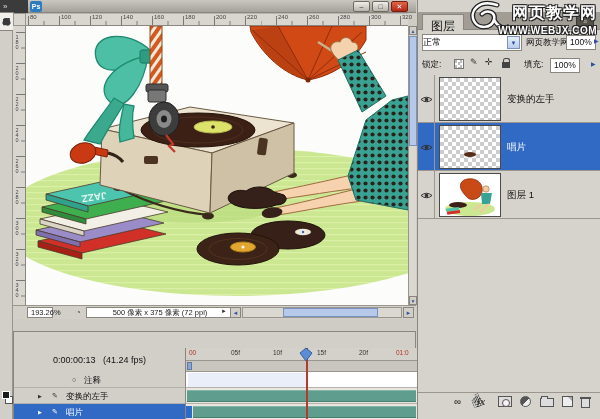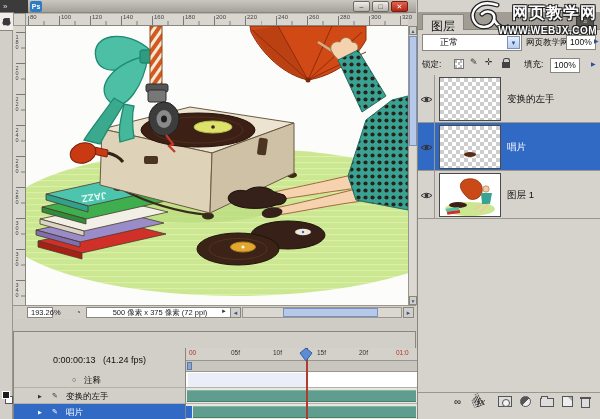--- a/index.html
+++ b/index.html
@@ -68,21 +68,21 @@
   .comment-seg{left:2px;top:1px;width:120px;height:14px;background:#e9eef8;}
   .playhead-line{left:292px;top:16px;width:2px;height:72px;background:#b23b31;z-index:3;}
   .playhead-head{left:284px;top:15px;z-index:4;}
 
   
   .layers{left:417px;top:0;width:183px;height:419px;background:#d6d3cc;border-left:1px solid #8a867e;}
   .lp-tabstrip{left:0;top:12px;width:100%;height:18px;background:#a19d95;border-bottom:1px solid #8a867e;}
   .lp-tab{left:4px;top:2px;height:16px;background:#d6d3cc;border:1px solid #8a867e;border-bottom:none;font-size:12px;line-height:15px;padding:4px 8px;color:#111;}
   .lp-menu{left:158px;top:3px;width:18px;height:12px;background:#55524c;color:#cfccc5;font-size:7px;line-height:11px;text-align:center;border:1px solid #3a3833;}
   .blend-row{left:0;top:30px;width:100%;height:25px;}
-  .combo{left:4px;top:4px;width:100px;height:17px;background:#fff;border:1px solid #8a867e;font-size:9px;line-height:15px;padding-left:17px;color:#111;}
+  .combo{left:4px;top:4px;width:100px;height:17px;background:#fff;border:1px solid #8a867e;font-size:9px;line-height:15px;padding-left:0;color:#111;}
   .combo .dd{right:1px;top:1px;width:13px;height:13px;background:linear-gradient(#e8f0fb,#b9cdec);border:1px solid #7a92c0;color:#2a52a0;font-size:6px;line-height:12px;text-align:center;}
   .small-lab{font-size:8.5px;color:#111;line-height:17px;white-space:nowrap;}
   .val-box{background:#fff;border:1px solid #8a867e;font-size:8.5px;line-height:13px;padding:0 3px;color:#111;}
   .blue-arr{color:#2a52a0;font-size:6px;line-height:15px;}
   .lock-row{left:0;top:55px;width:100%;height:20px;}
   .lock-checker{left:36px;top:4px;width:10px;height:10px;border:1px solid #777;background:repeating-conic-gradient(#fff 0% 25%,#bbb 0% 50%) 0 0/5px 5px;}
   .lk-glyph{top:2px;font-size:9px;color:#333;}
   .padlock{left:84px;top:7px;width:8px;height:6px;background:#444;}
   .padlock:before{content:"";position:absolute;top:-4px;left:1.2px;width:4.5px;height:4px;border:1.2px solid #444;border-bottom:none;border-radius:2.5px 2.5px 0 0;}
 

